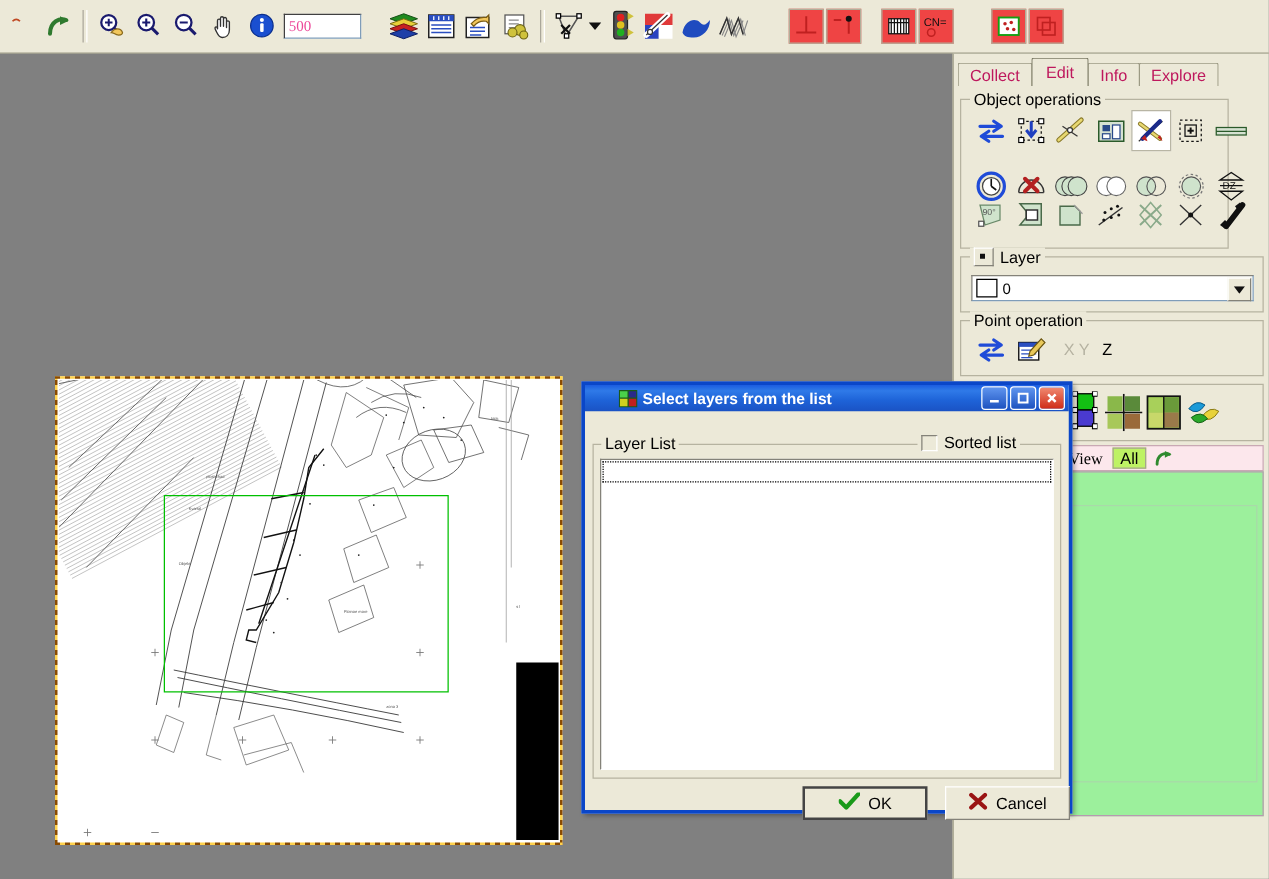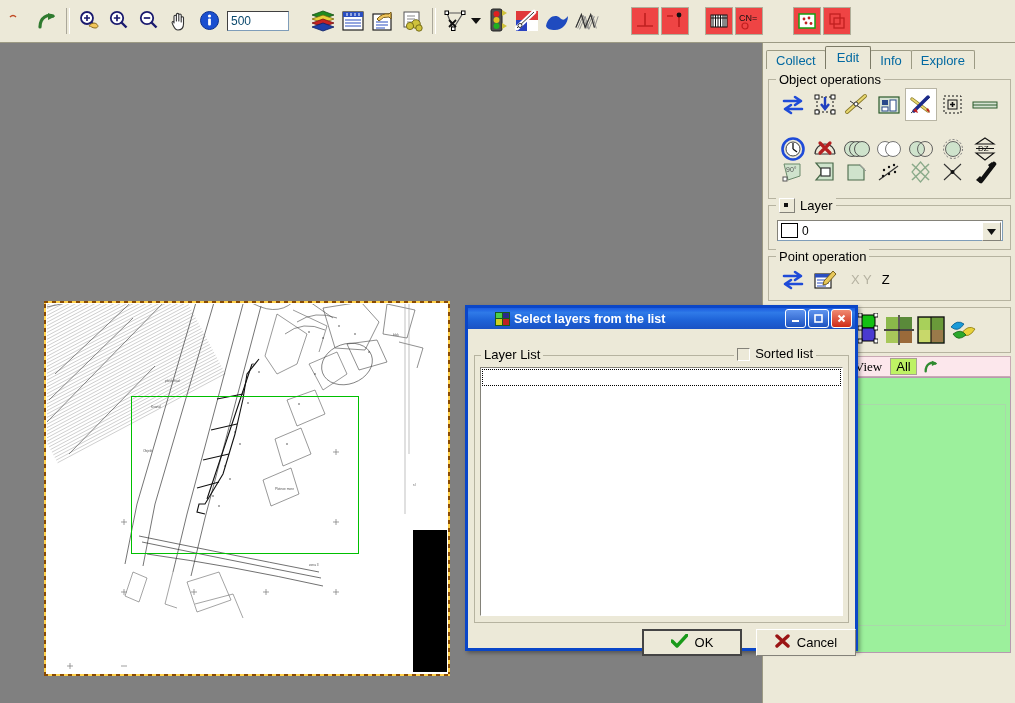--- a/index.html
+++ b/index.html
@@ -29,22 +29,22 @@
   }
   .tbtn.framed{border:1px solid #b0ae99;background:#ef4444;}
   .tbtn svg{display:block;}
   .tsep{width:2px;height:26px;margin:0 4px;
         border-left:1px solid #aaa79a;border-right:1px solid #fff;}
   .tgap{width:14px;}
   .numfield{
     width:62px;height:20px;margin:0 5px 0 3px;
     background:#fff;border:1px solid #7f9db9;
     border-top-color:#404040;border-left-color:#404040;
-    font-size:12px;color:#0c4a6e;line-height:19px;padding-left:3px;
-    box-sizing:border-box;font-family:Liberation Sans, sans-serif;
+    font-size:12px;color:#ec4899;line-height:19px;padding-left:3px;
+    box-sizing:border-box;font-family:Liberation Serif, serif;
   }
   .arrowbtn{width:12px;height:28px;display:flex;align-items:center;justify-content:center;}
 
   
   .workarea{
     position:absolute;left:0;top:43px;width:762px;height:660px;
     background:#808080;
   }
   
   .drawwin{
@@ -74,36 +74,36 @@
     position:absolute;left:762px;top:43px;width:253px;height:660px;
     background:#ece9d8;
     border-left:1px solid #9c9a84;
     box-sizing:border-box;
   }
   
   .tabs{position:absolute;left:3px;top:4px;height:22px;display:flex;align-items:flex-end;}
   .tab{
     height:19px;line-height:19px;padding:0 9px;
     background:#ece9d8;border:1px solid #9c9a84;border-bottom:none;
-    font-size:13px;color:#0369a1;margin-right:-1px;box-sizing:border-box;
+    font-size:13px;color:#be185d;margin-right:-1px;box-sizing:border-box;
     border-radius:2px 2px 0 0;
     margin-top:16px;
   }
   .tab.active{height:23px;line-height:21px;background:#ece9d8;border-color:#7c7a66;
               position:relative;z-index:3;padding:0 11px;}
 
   .group{
     position:absolute;border:1px solid #b6b3a0;background:transparent;
     box-sizing:border-box;
   }
   .group .glabel{
     position:absolute;top:-8px;left:7px;background:#ece9d8;padding:0 3px;
     font-size:13px;color:#000;white-space:nowrap;
   }
-  #grp-object{left:5px;top:36px;width:243px;height:120px;}
+  #grp-object{left:5px;top:36px;width:215px;height:120px;}
   #grp-layer{left:5px;top:162px;width:243px;height:45px;}
   #grp-point{left:5px;top:213px;width:243px;height:45px;}
   #grp-raster{left:5px;top:264px;width:243px;height:46px;}
 
   .iconrow{position:absolute;display:flex;gap:0px;}
   .icell{width:32px;height:33px;display:flex;align-items:center;justify-content:center;}
   .icell.framed{background:#fff;border:1px solid #b8b5a4;box-sizing:border-box;}
 
   .layerbox{
     position:absolute;left:8px;top:14px;width:226px;height:21px;

